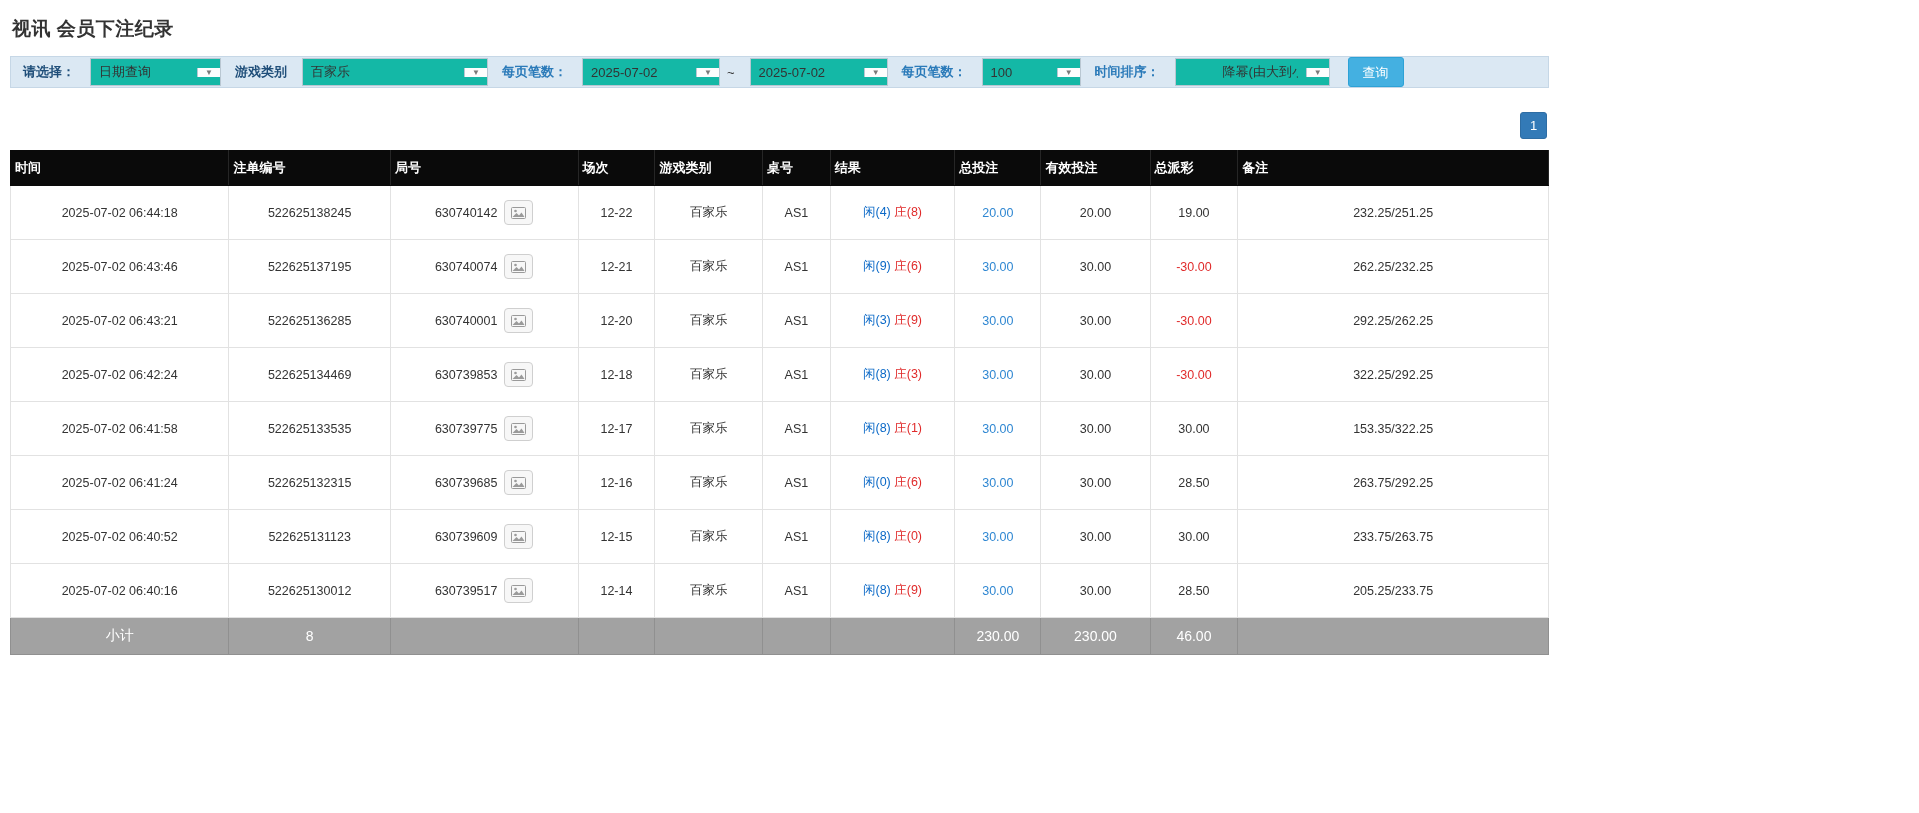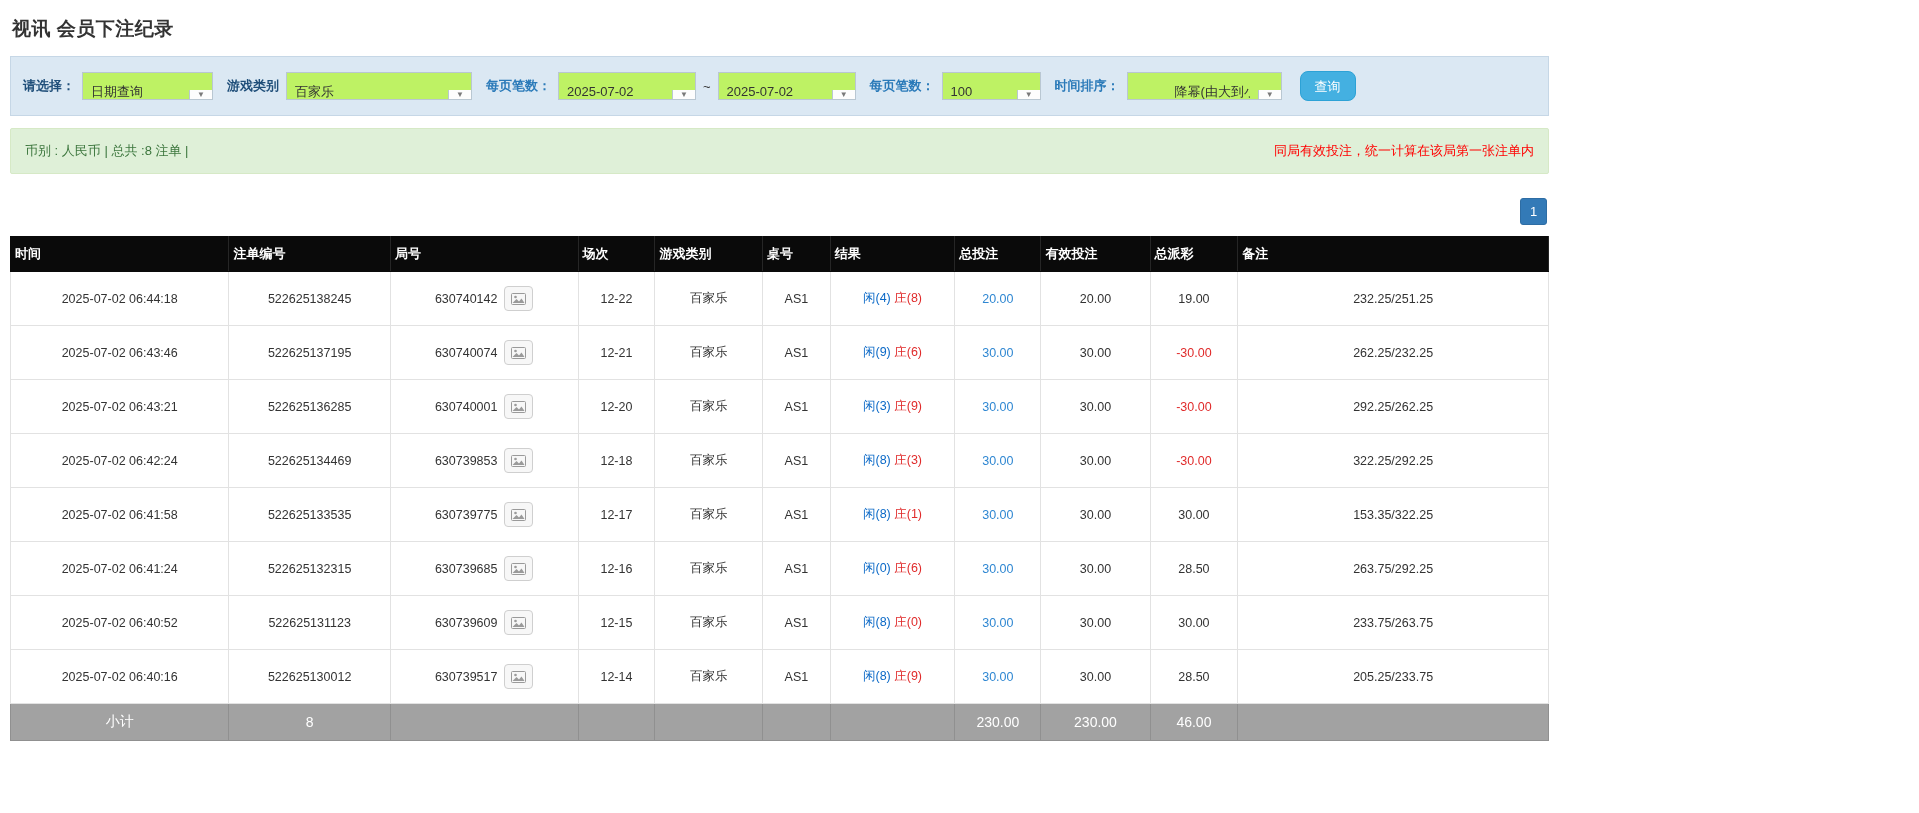--- a/index.html
+++ b/index.html
@@ -3,30 +3,30 @@
 <meta charset="utf-8">
 <style>
   * { box-sizing: border-box; }
   html,body { margin:0; padding:0; background:#fff; }
   body { font-family:"Liberation Sans","DejaVu Sans",sans-serif; color:#333; font-size:13px; }
   .container { width:1559px; padding:8px 10px 20px 10px; }
 
   .page-title { font-size:19px; font-weight:bold; color:#333; margin:8px 0 14px 2px; letter-spacing:0.5px; }
 
   
-  .filter-bar { background:#dbe8f3; border:1px solid #c6d7e6; padding:9px 12px; display:flex; align-items:center; height:60px; }
+  .filter-bar { background:#dbe8f3; border:1px solid #c6d7e6; padding:9px 12px; display:flex; align-items:center; height:32px; }
   .fgroup { display:flex; align-items:center; margin-right:14px; }
   .flabel { font-size:13px; font-weight:bold; white-space:nowrap; margin-right:7px; }
   .flabel.dark { color:#1f4e79; }
   .flabel.blue { color:#2a7ab9; }
-  .combo { display:flex; align-items:flex-end; background:#bef264; border:1px solid #b9c7d2; height:28px; }
+  .combo { display:flex; align-items:center; background:#14b8a6; border:1px solid #b9c7d2; height:28px;margin-left:8px; }
   .combo input { border:none; outline:none; padding:0 8px; font-size:13px; font-family:inherit; color:#333; background:transparent; width:100%; }
   .combo .arrow { width:23px; flex:0 0 23px; border-left:1px solid #b9c7d2; background:#fdfdfd; display:flex; align-items:center; justify-content:center; color:#7a7a7a; font-size:8px; cursor:pointer; }
   .tilde { margin:0 7px; color:#333; font-size:13px; }
-  .btn-search { background:#44b0e1; color:#fff; border:1px solid #2da2d6; font-size:13px; font-family:inherit; padding:6px 14px; border-radius:8px; cursor:pointer; margin-left:4px; height:30px; }
+  .btn-search { background:#44b0e1; color:#fff; border:1px solid #2da2d6; font-size:13px; font-family:inherit; padding:6px 14px; border-radius:3px; cursor:pointer; margin-left:4px; height:30px; }
 
   
   .summary-bar { margin-top:12px; background:#dff0d8; border:1px solid #d6e9c6; border-radius:2px; padding:13px 14px; display:flex; justify-content:space-between; align-items:center; font-size:13px; }
   .summary-left { color:#3c763d; }
   .summary-right { color:#ff0000; }
 
   
   .pagination { display:flex; justify-content:flex-end; margin:24px 2px 11px 0; }
   .page-btn { min-width:27px; height:27px; background:#337ab7; color:#fff; border:1px solid #2e6da4; border-radius:3px; font-size:13px; display:flex; align-items:center; justify-content:center; cursor:pointer; }
 
@@ -93,24 +93,20 @@
       <span class="flabel blue">时间排序：</span>
       <span class="combo" style="width:155px;padding-left:39px;">
         <input readonly="" value="降幂(由大到小)" style="">
         <span class="arrow">▼</span>
       </span>
     </div>
 
     <button class="btn-search">查询</button>
   </div>
 
-  <div class="summary-bar">
-    <span class="summary-left">币别 : 人民币 | 总共 :8 注单 |</span>
-    <span class="summary-right">同局有效投注，统一计算在该局第一张注单内</span>
-  </div>
 
   <div class="pagination">
     <div class="page-btn">1</div>
   </div>
 
   <table>
     <colgroup>
       <col style="width:14.2%">
         <col style="width:10.5%">
         <col style="width:12.2%">

